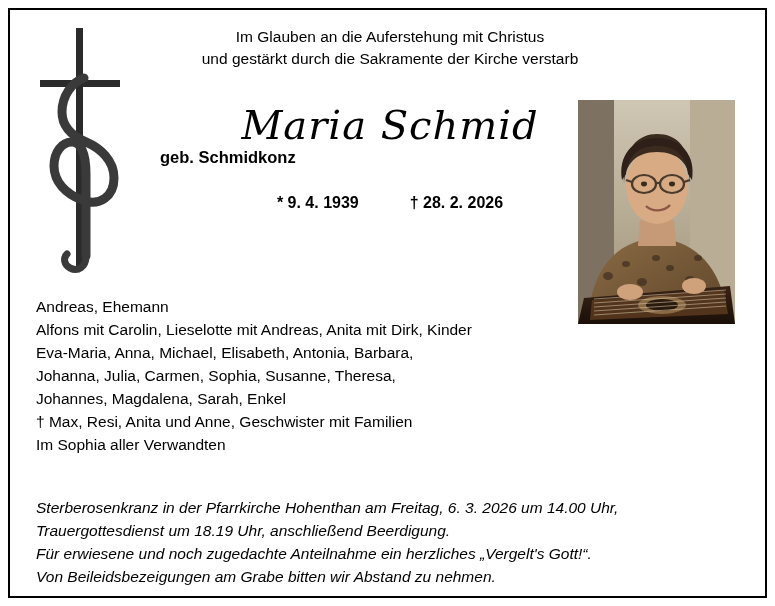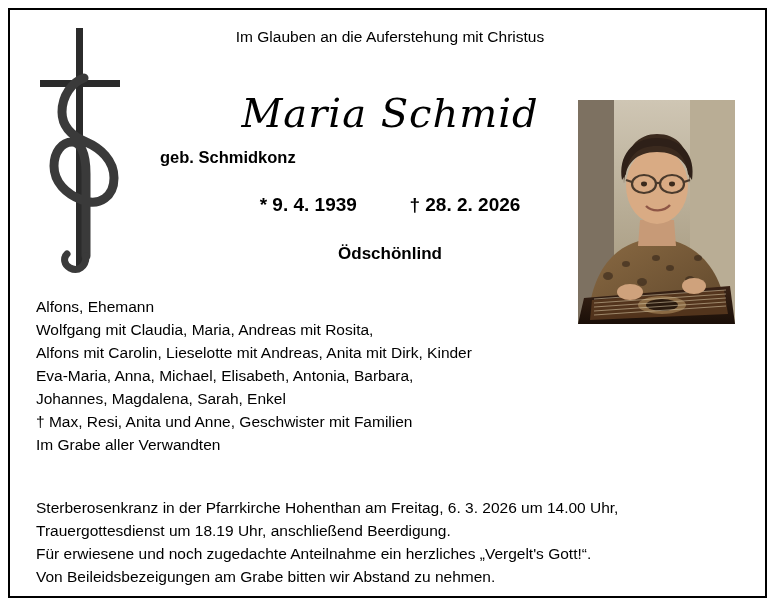--- a/index.html
+++ b/index.html
@@ -46,21 +46,21 @@
     line-height: 1.42;
     color: #000;
     font-weight: 500;
   }
   .header-lines div {
     white-space: nowrap;
   }
   .name-script {
     position: absolute;
     left: 160px;
-    top: 90px;
+    top: 102px;
     width: 460px;
     text-align: center;
     font-family: "DejaVu Serif", serif;
     font-style: italic;
     font-size: 40px;
     letter-spacing: 1px;
     color: #000;
   }
   .maiden {
     position: absolute;
@@ -71,21 +71,21 @@
     font-size: 16.5px;
     font-weight: bold;
     color: #000;
   }
   .dates {
     position: absolute;
     left: 160px;
     top: 194px;
     width: 460px;
     text-align: center;
-    font-size: 19px;
+    font-size: 16px;
     font-weight: bold;
     color: #000;
   }
   .dates .gap {
     display: inline-block;
     width: 42px;
   }
   .place {
     position: absolute;
     left: 160px;
@@ -127,20 +127,21 @@
     position: absolute;
     left: 36px;
     top: 497px;
     width: 710px;
     font-size: 15.5px;
     line-height: 1.48;
     color: #000;
   }
   .service div {
     white-space: nowrap;
+    font-style: italic;
   }
 </style>
 </head>
 <body>
 
 <div class="page">
   <div class="border-frame"></div>
 
   <div class="emblem">
     <svg width="130" height="250" viewBox="0 0 130 250" xmlns="http://www.w3.org/2000/svg">
@@ -158,33 +159,33 @@
         </g>
         <g fill="none" stroke="#3a3a3a" stroke-width="7" stroke-linecap="round">
           <path d="M60 232 C60 243, 52 248, 44 244 C38 241, 37 234, 41 230"></path>
         </g>
       </g>
     </svg>
   </div>
 
   <div class="header-lines">
     <div>Im Glauben an die Auferstehung mit Christus</div>
+    <div>und gestärkt durch die Sakramente der Kirche verstarb</div>
   </div>
 
   <div class="name-script">Maria Schmid</div>
 
   <div class="maiden">geb. Schmidkonz</div>
 
   <div class="dates">
     <span>* 9. 4. 1939</span>
     <span class="gap"></span>
     <span>† 28. 2. 2026</span>
   </div>
 
-  <div class="place">Ödschönlind</div>
 
   <div class="photo">
     <svg width="157" height="224" viewBox="0 0 157 224" xmlns="http://www.w3.org/2000/svg">
       <defs>
         <linearGradient id="wall" x1="0" y1="0" x2="0" y2="1">
           <stop offset="0%" stop-color="#cfc6b4"></stop>
           <stop offset="100%" stop-color="#9f9276"></stop>
         </linearGradient>
         <linearGradient id="jacket" x1="0" y1="0" x2="1" y2="1">
           <stop offset="0%" stop-color="#8a6a43"></stop>
@@ -247,27 +248,27 @@
         <path d="M16 211 L148 202"></path>
         <path d="M16 215 L148 206"></path>
       </g>
 
       <ellipse cx="52" cy="192" rx="13" ry="8" fill="#cfa27c"></ellipse>
       <ellipse cx="116" cy="186" rx="12" ry="8" fill="#cfa27c"></ellipse>
     </svg>
   </div>
 
   <div class="mourners">
-    <div>Alfons, Ehemann</div>
-    <div>Wolfgang mit Claudia, Maria, Andreas mit Rosita,</div>
+    <div>Andreas, Ehemann</div>
     <div>Alfons mit Carolin, Lieselotte mit Andreas, Anita mit Dirk, Kinder</div>
     <div>Eva-Maria, Anna, Michael, Elisabeth, Antonia, Barbara,</div>
+    <div>Johanna, Julia, Carmen, Sophia, Susanne, Theresa,</div>
     <div>Johannes, Magdalena, Sarah, Enkel</div>
     <div>† Max, Resi, Anita und Anne, Geschwister mit Familien</div>
-    <div>Im Grabe aller Verwandten</div>
+    <div>Im Sophia aller Verwandten</div>
   </div>
 
   <div class="service">
     <div>Sterberosenkranz in der Pfarrkirche Hohenthan am Freitag, 6. 3. 2026 um 14.00 Uhr,</div>
     <div>Trauergottesdienst um 18.19 Uhr, anschließend Beerdigung.</div>
     <div>Für erwiesene und noch zugedachte Anteilnahme ein herzliches „Vergelt's Gott!“.</div>
     <div>Von Beileidsbezeigungen am Grabe bitten wir Abstand zu nehmen.</div>
   </div>
 </div>
 

